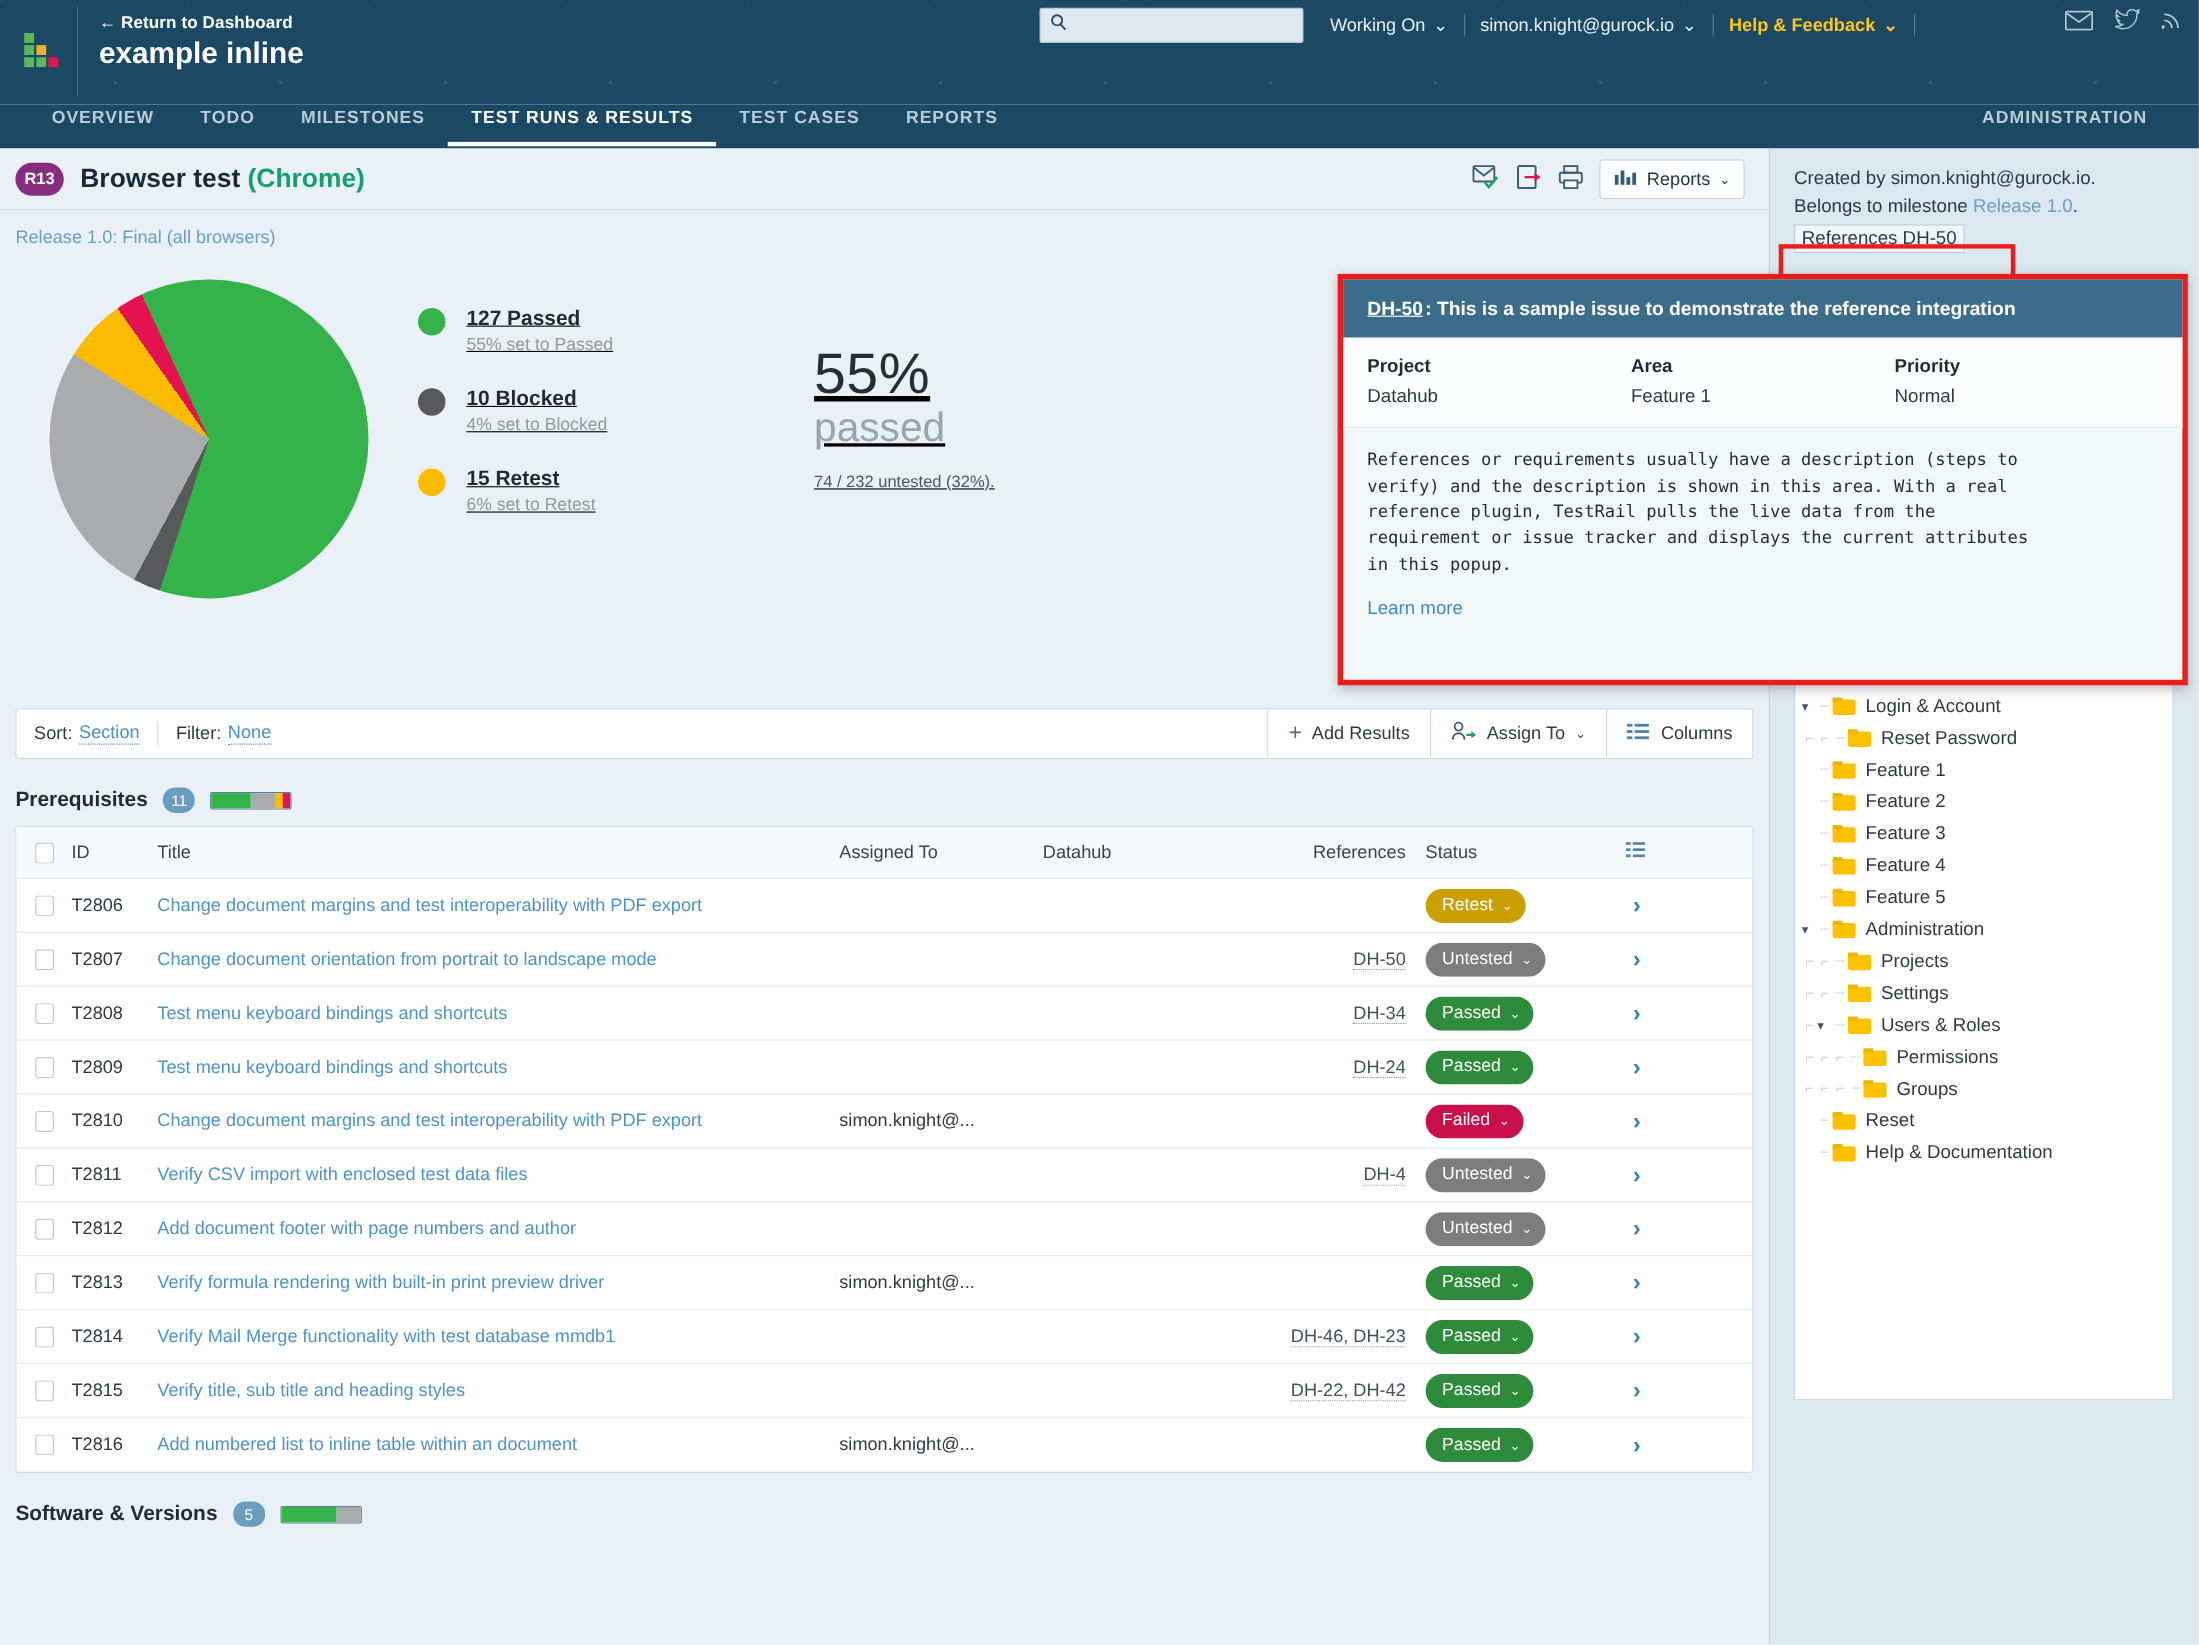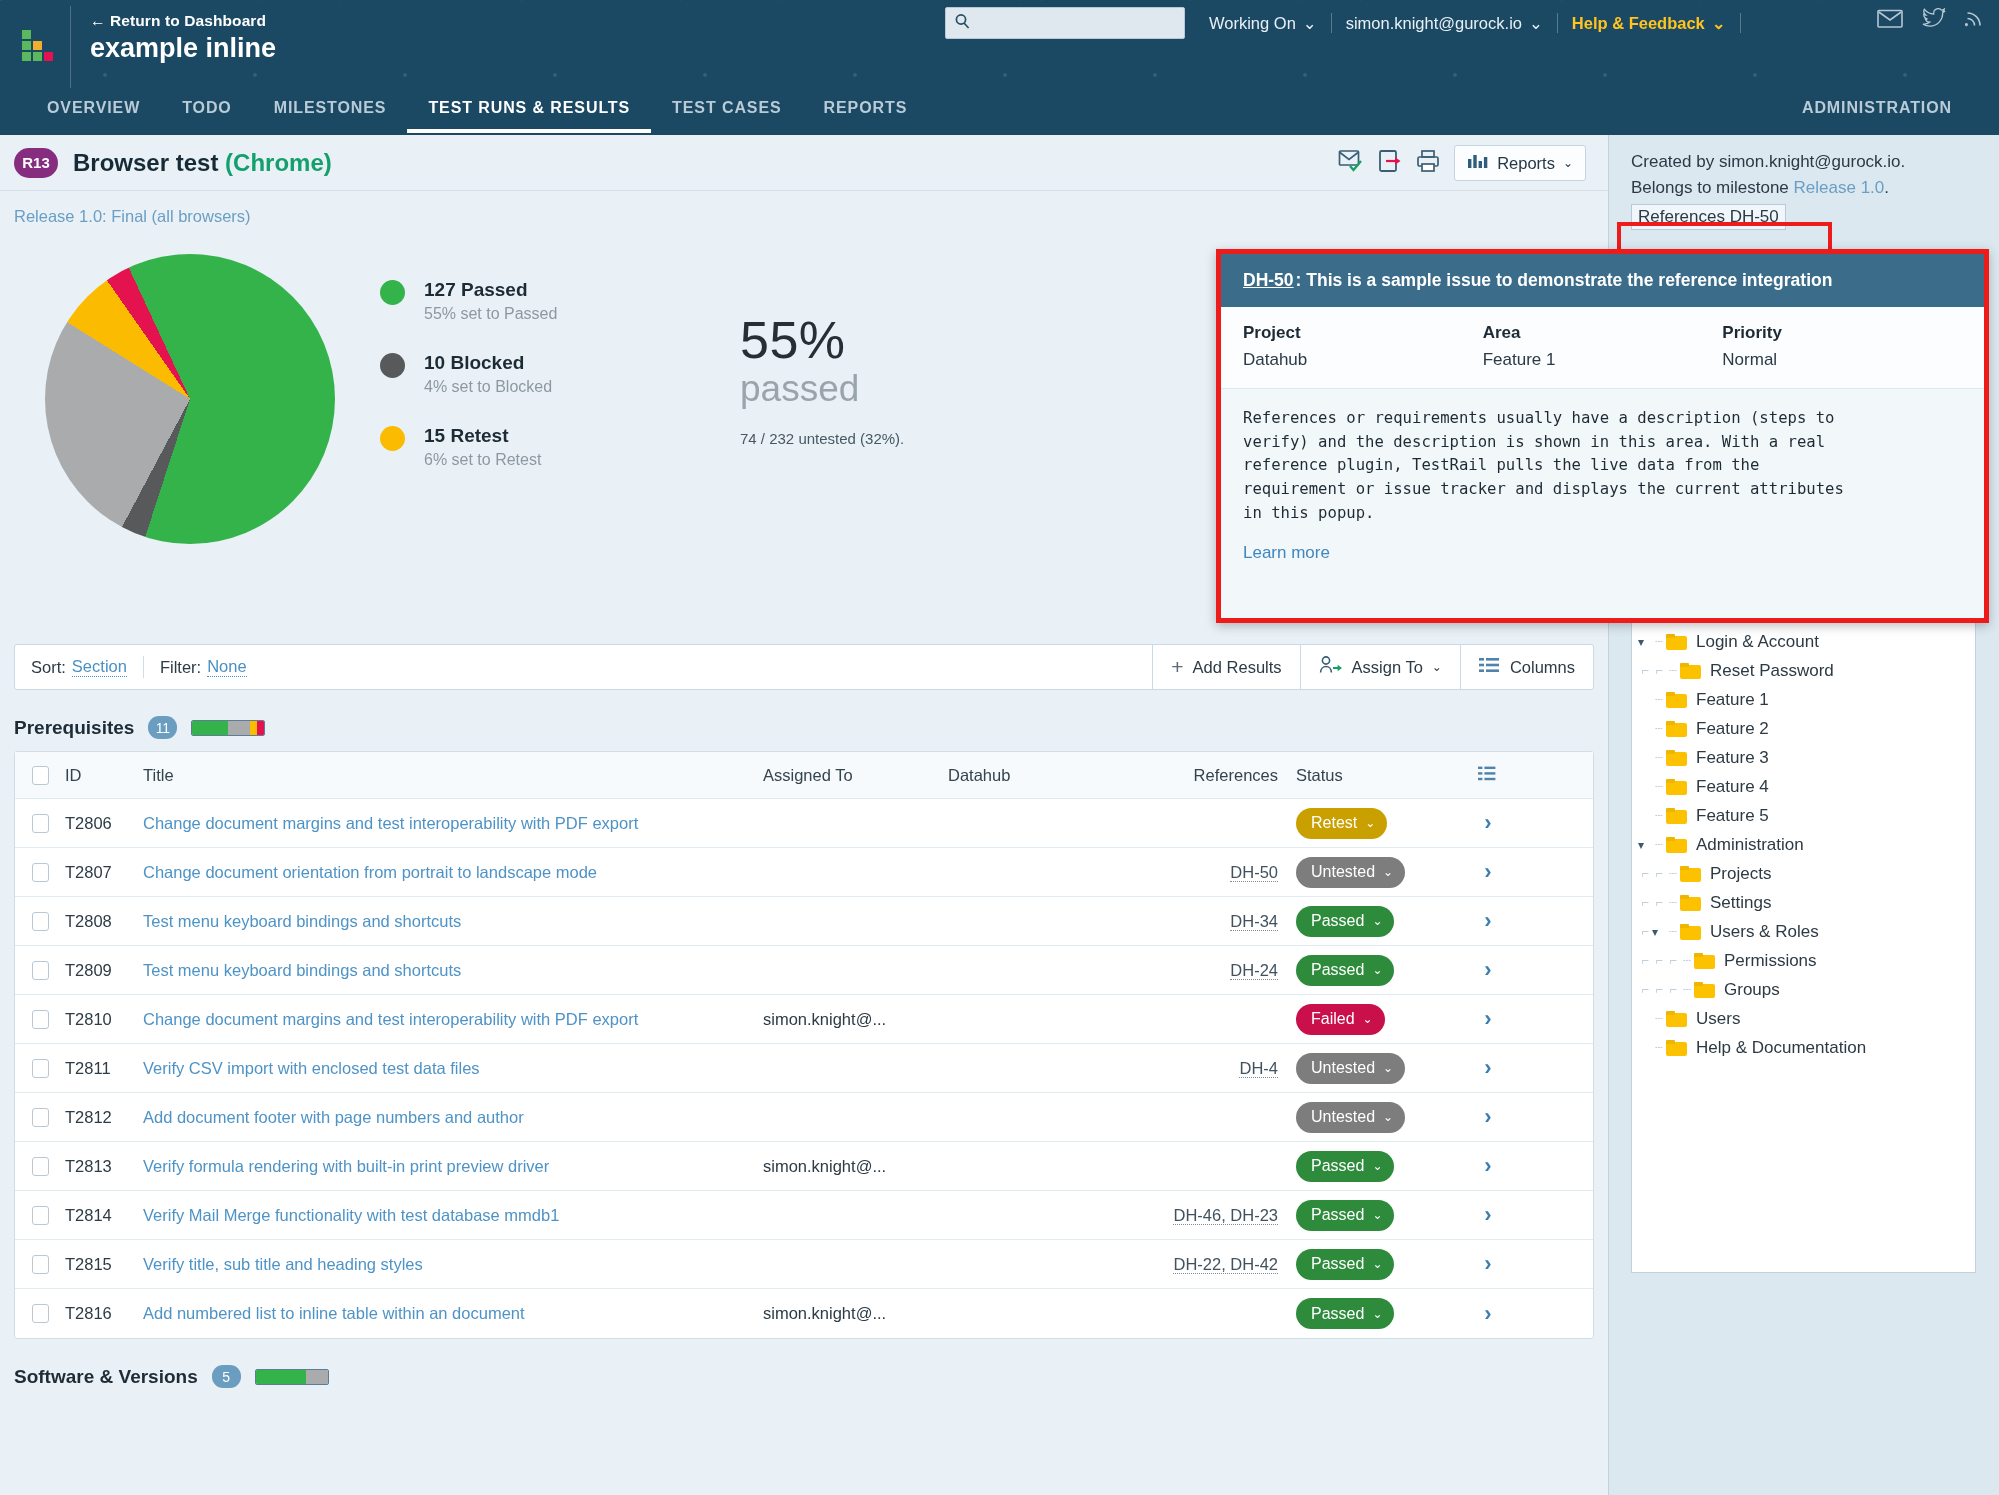--- a/index.html
+++ b/index.html
@@ -80,21 +80,21 @@
   .run-title .chrome { color:#14a06d; }
   .run-tools { position:absolute; right:22px; top:10px; display:flex; align-items:center; gap:14px; }
   .tool-ico { cursor:pointer; display:block; }
   .reports-btn {
     height:36px; border:1px solid #c4d4e0; background:#fbfdfe; border-radius:3px;
     display:flex; align-items:center; gap:8px; padding:0 12px; font-size:16.5px; color:#253744; cursor:pointer;
   }
 
   
   .milestone-line { padding:16px 0 0 14px; font-size:16.5px; color:#6a9ec4; cursor:pointer;}
-  .summary { display:flex; align-items:flex-start; padding:18px 0 0 0; height:400px; position:relative;}
+  .summary { display:flex; align-items:flex-start; padding:18px 0 0 0; height:400px; position:relative;text-decoration:underline;}
   .pie-wrap { width:380px; display:flex; justify-content:center; padding-top:10px;}
   .pie {
     width:290px; height:290px; border-radius:50%;
     background: conic-gradient(
       #34b34a 0deg 198deg,
       #58595b 198deg 208deg,
       #a9abad 208deg 302deg,
       #fbbb00 302deg 325deg,
       #e4134f 325deg 335deg,
       #34b34a 335deg 360deg
@@ -778,21 +778,21 @@
           <span class="guide">⌐</span>
           <span class="guide">⌐</span>
           <span class="guide">┄</span>
           <span class="folder"></span>
           <span>Groups</span>
         </div>
       <div class="tnode">
           <span class="twist"></span>
           <span class="guide">┄</span>
           <span class="folder"></span>
-          <span>Users</span>
+          <span>Reset</span>
         </div>
       <div class="tnode">
           <span class="twist"></span>
           <span class="guide">┄</span>
           <span class="folder"></span>
           <span>Help &amp; Documentation</span>
         </div>
     </div>
   </div>
 </div>

